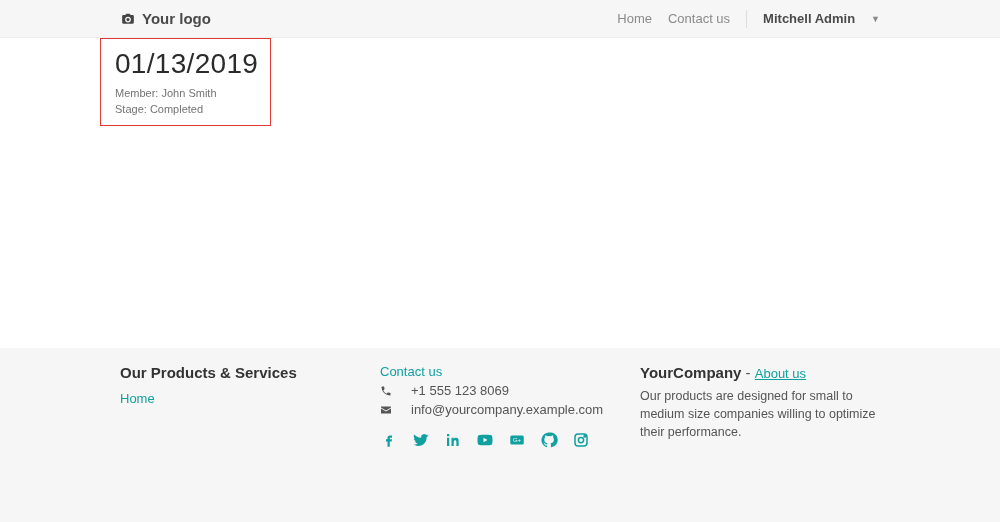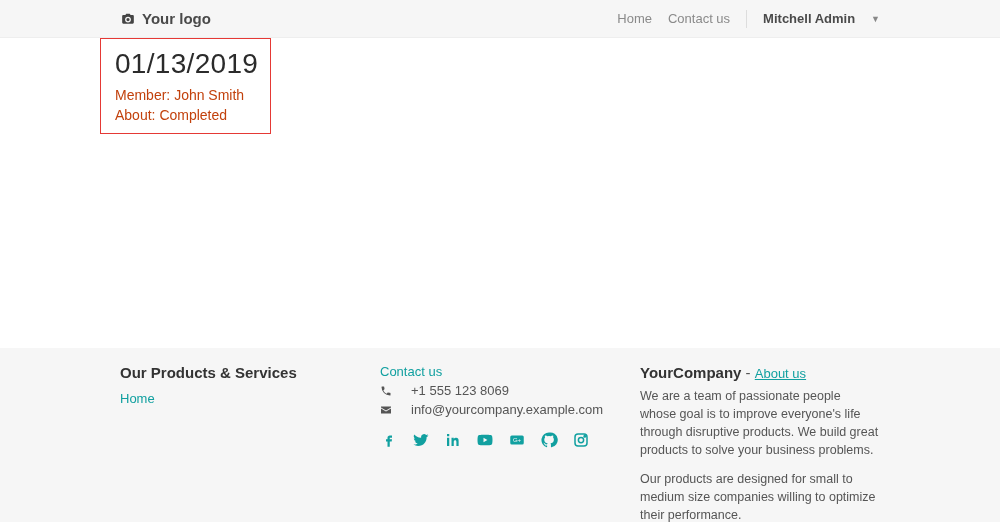--- a/index.html
+++ b/index.html
@@ -23,21 +23,21 @@
 
   
   .main { background:#fff; height:310px; position:relative; }
   .record-box {
     position:absolute; top:0; left:100px;
     border:1.5px solid #e53935;
     padding:8px 12px 10px 14px;
     min-width:150px;
   }
   .record-date { font-size:28px; font-weight:500; color:#2b2b2b; line-height:1.2; letter-spacing:0.3px;}
-  .record-line { font-size:14px; color:#c2410c; margin-top:6px; }
+  .record-line { font-size:11px; color:#737373; margin-top:6px; }
   .record-line + .record-line { margin-top:4px; }
 
   
   .footer {
     background:#f6f6f6; display:flex; gap:20px;
     padding:16px 120px 10px 120px; font-size:13px;
     min-height:150px;
   }
   .col { flex:1; }
   .col h3 { font-size:15px; font-weight:700; color:#333; margin-bottom:10px; }
@@ -72,21 +72,21 @@
 </div>
 
 <div class="main">
   <div class="record-box">
     <div class="record-date">01/13/2019</div>
     <div class="record-line">
       <span>Member:</span>
       <span>John Smith</span>
     </div>
     <div class="record-line">
-      <span>About:</span>
+      <span>Stage:</span>
       <span>Completed</span>
     </div>
   </div>
 </div>
 
 <div class="footer">
   <div class="col">
     <h3>Our Products &amp; Services</h3>
     <a class="link-teal">Home</a>
   </div>
@@ -130,16 +130,15 @@
           <circle cx="12" cy="12" r="3.5"></circle>
           <circle cx="17" cy="7" r="1" fill="currentColor"></circle>
         </svg>
     </div>
   </div>
 
   <div class="col">
     <div class="about-hdr">
       <span>YourCompany</span><span class="dash"> - </span><a class="link-teal" style="font-weight:400;text-decoration:underline;">About us</a>
     </div>
-    <p class="about-text">We are a team of passionate people whose goal is to improve everyone's life through disruptive products. We build great products to solve your business problems.</p>
     <p class="about-text">Our products are designed for small to medium size companies willing to optimize their performance.</p>
   </div>
 </div>
 
 </body></html>

